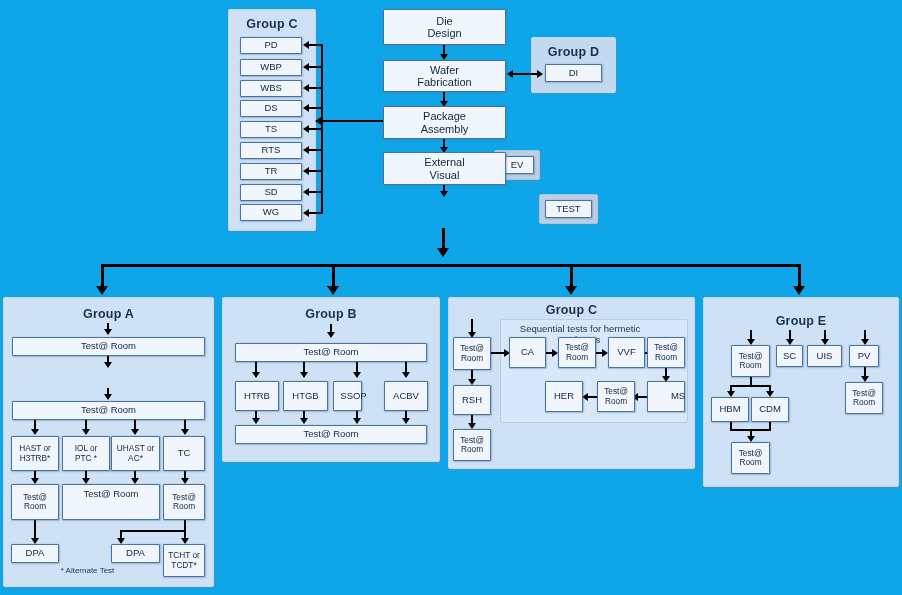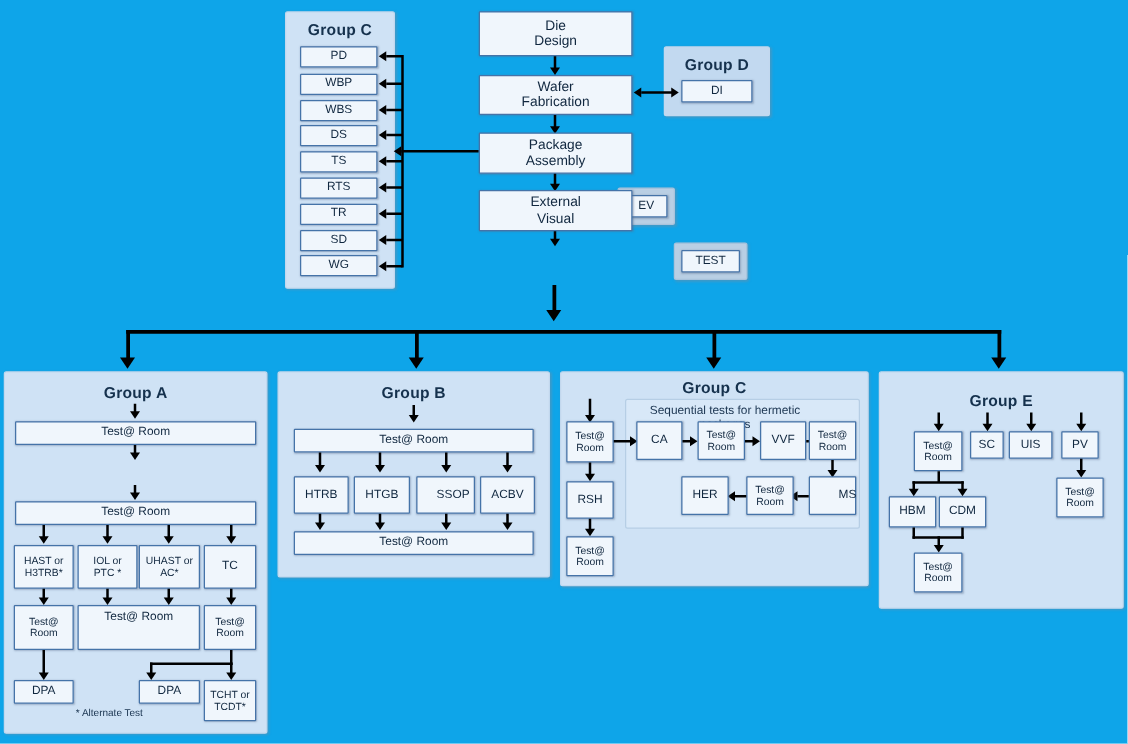--- a/index.html
+++ b/index.html
@@ -277,21 +277,21 @@
   <div class="ah down" style="left:252px;top:372px;"></div>
   <div class="ln v" style="left:303px;top:362px;height:12px;"></div>
   <div class="ah down" style="left:300px;top:372px;"></div>
   <div class="ln v" style="left:356px;top:362px;height:12px;"></div>
   <div class="ah down" style="left:353px;top:372px;"></div>
   <div class="ln v" style="left:405px;top:362px;height:12px;"></div>
   <div class="ah down" style="left:402px;top:372px;"></div>
 
   <div class="box sm" style="left:235px;top:381px;width:44px;height:30px;">HTRB</div>
   <div class="box sm" style="left:283px;top:381px;width:45px;height:30px;">HTGB</div>
-  <div class="box sm" style="left:333px;top:381px;width:47px;height:30px;padding-left:12px;">SSOP</div>
+  <div class="box sm" style="left:333px;top:381px;width:29px;height:30px;padding-left:12px;">SSOP</div>
   <div class="box sm" style="left:384px;top:381px;width:44px;height:30px;">ACBV</div>
 
   <div class="ln v" style="left:255px;top:411px;height:9px;"></div>
   <div class="ah down" style="left:252px;top:418px;"></div>
   <div class="ln v" style="left:303px;top:411px;height:9px;"></div>
   <div class="ah down" style="left:300px;top:418px;"></div>
   <div class="ln v" style="left:356px;top:411px;height:9px;"></div>
   <div class="ah down" style="left:353px;top:418px;"></div>
   <div class="ln v" style="left:405px;top:411px;height:9px;"></div>
   <div class="ah down" style="left:402px;top:418px;"></div>

